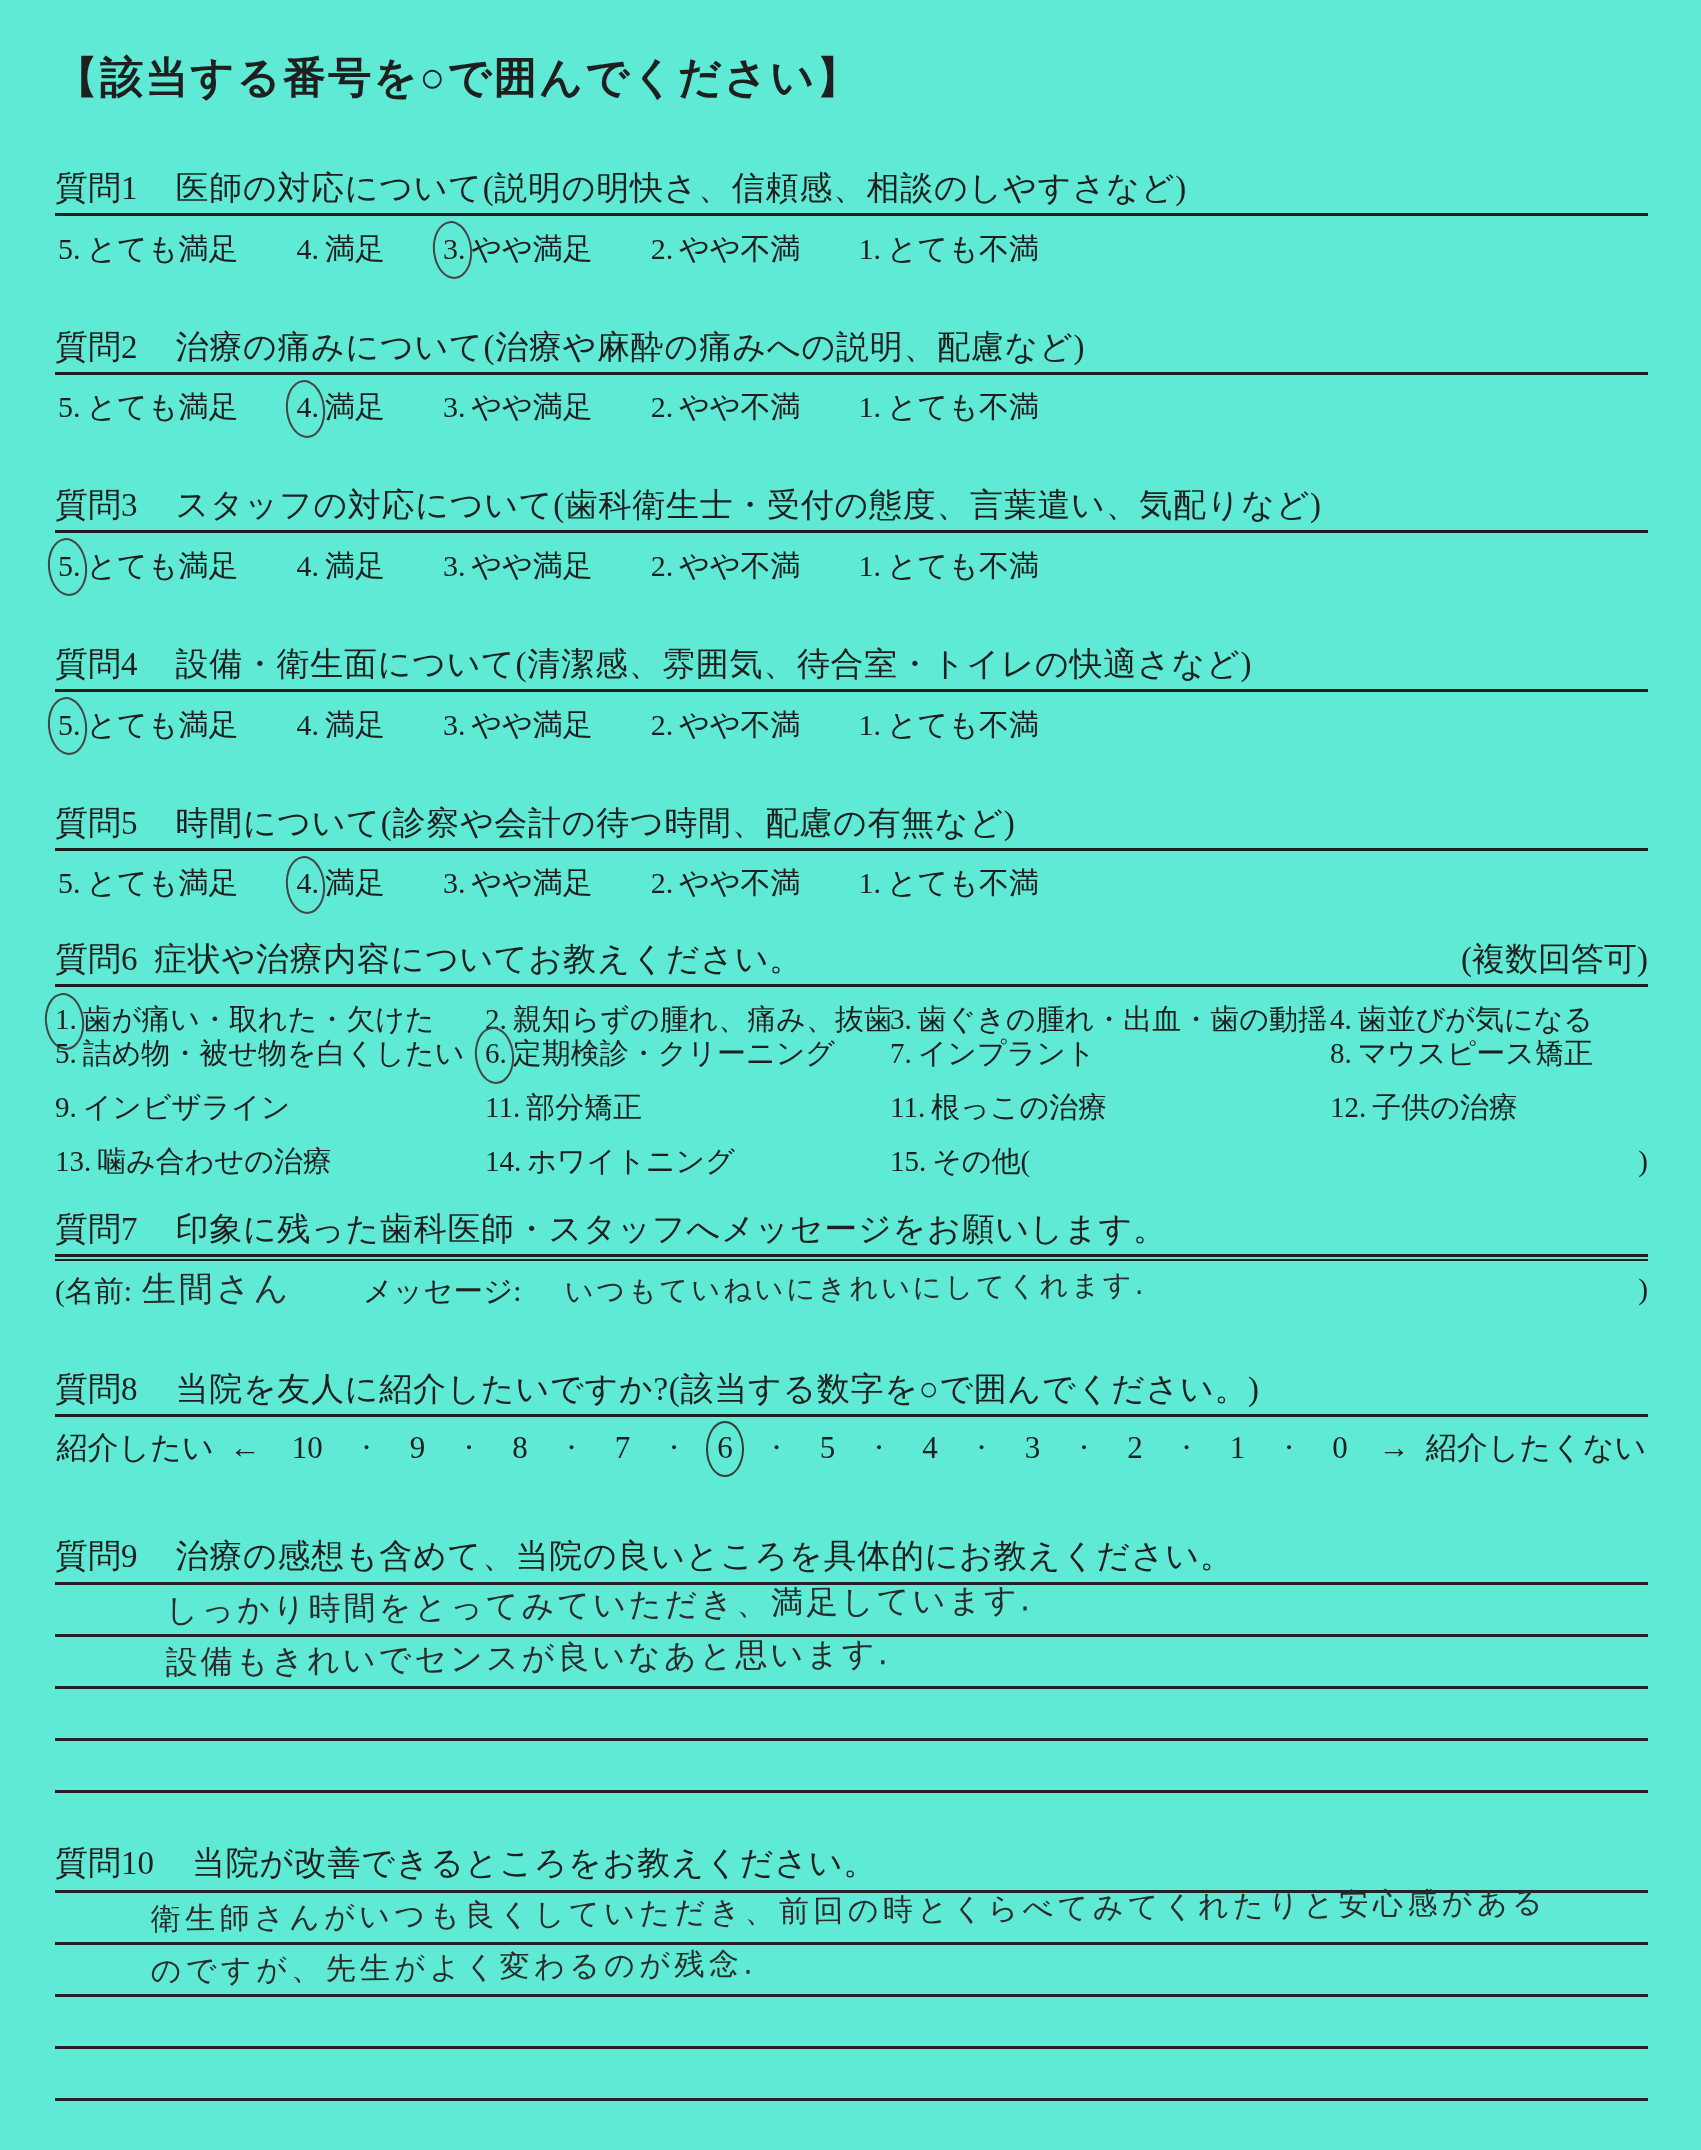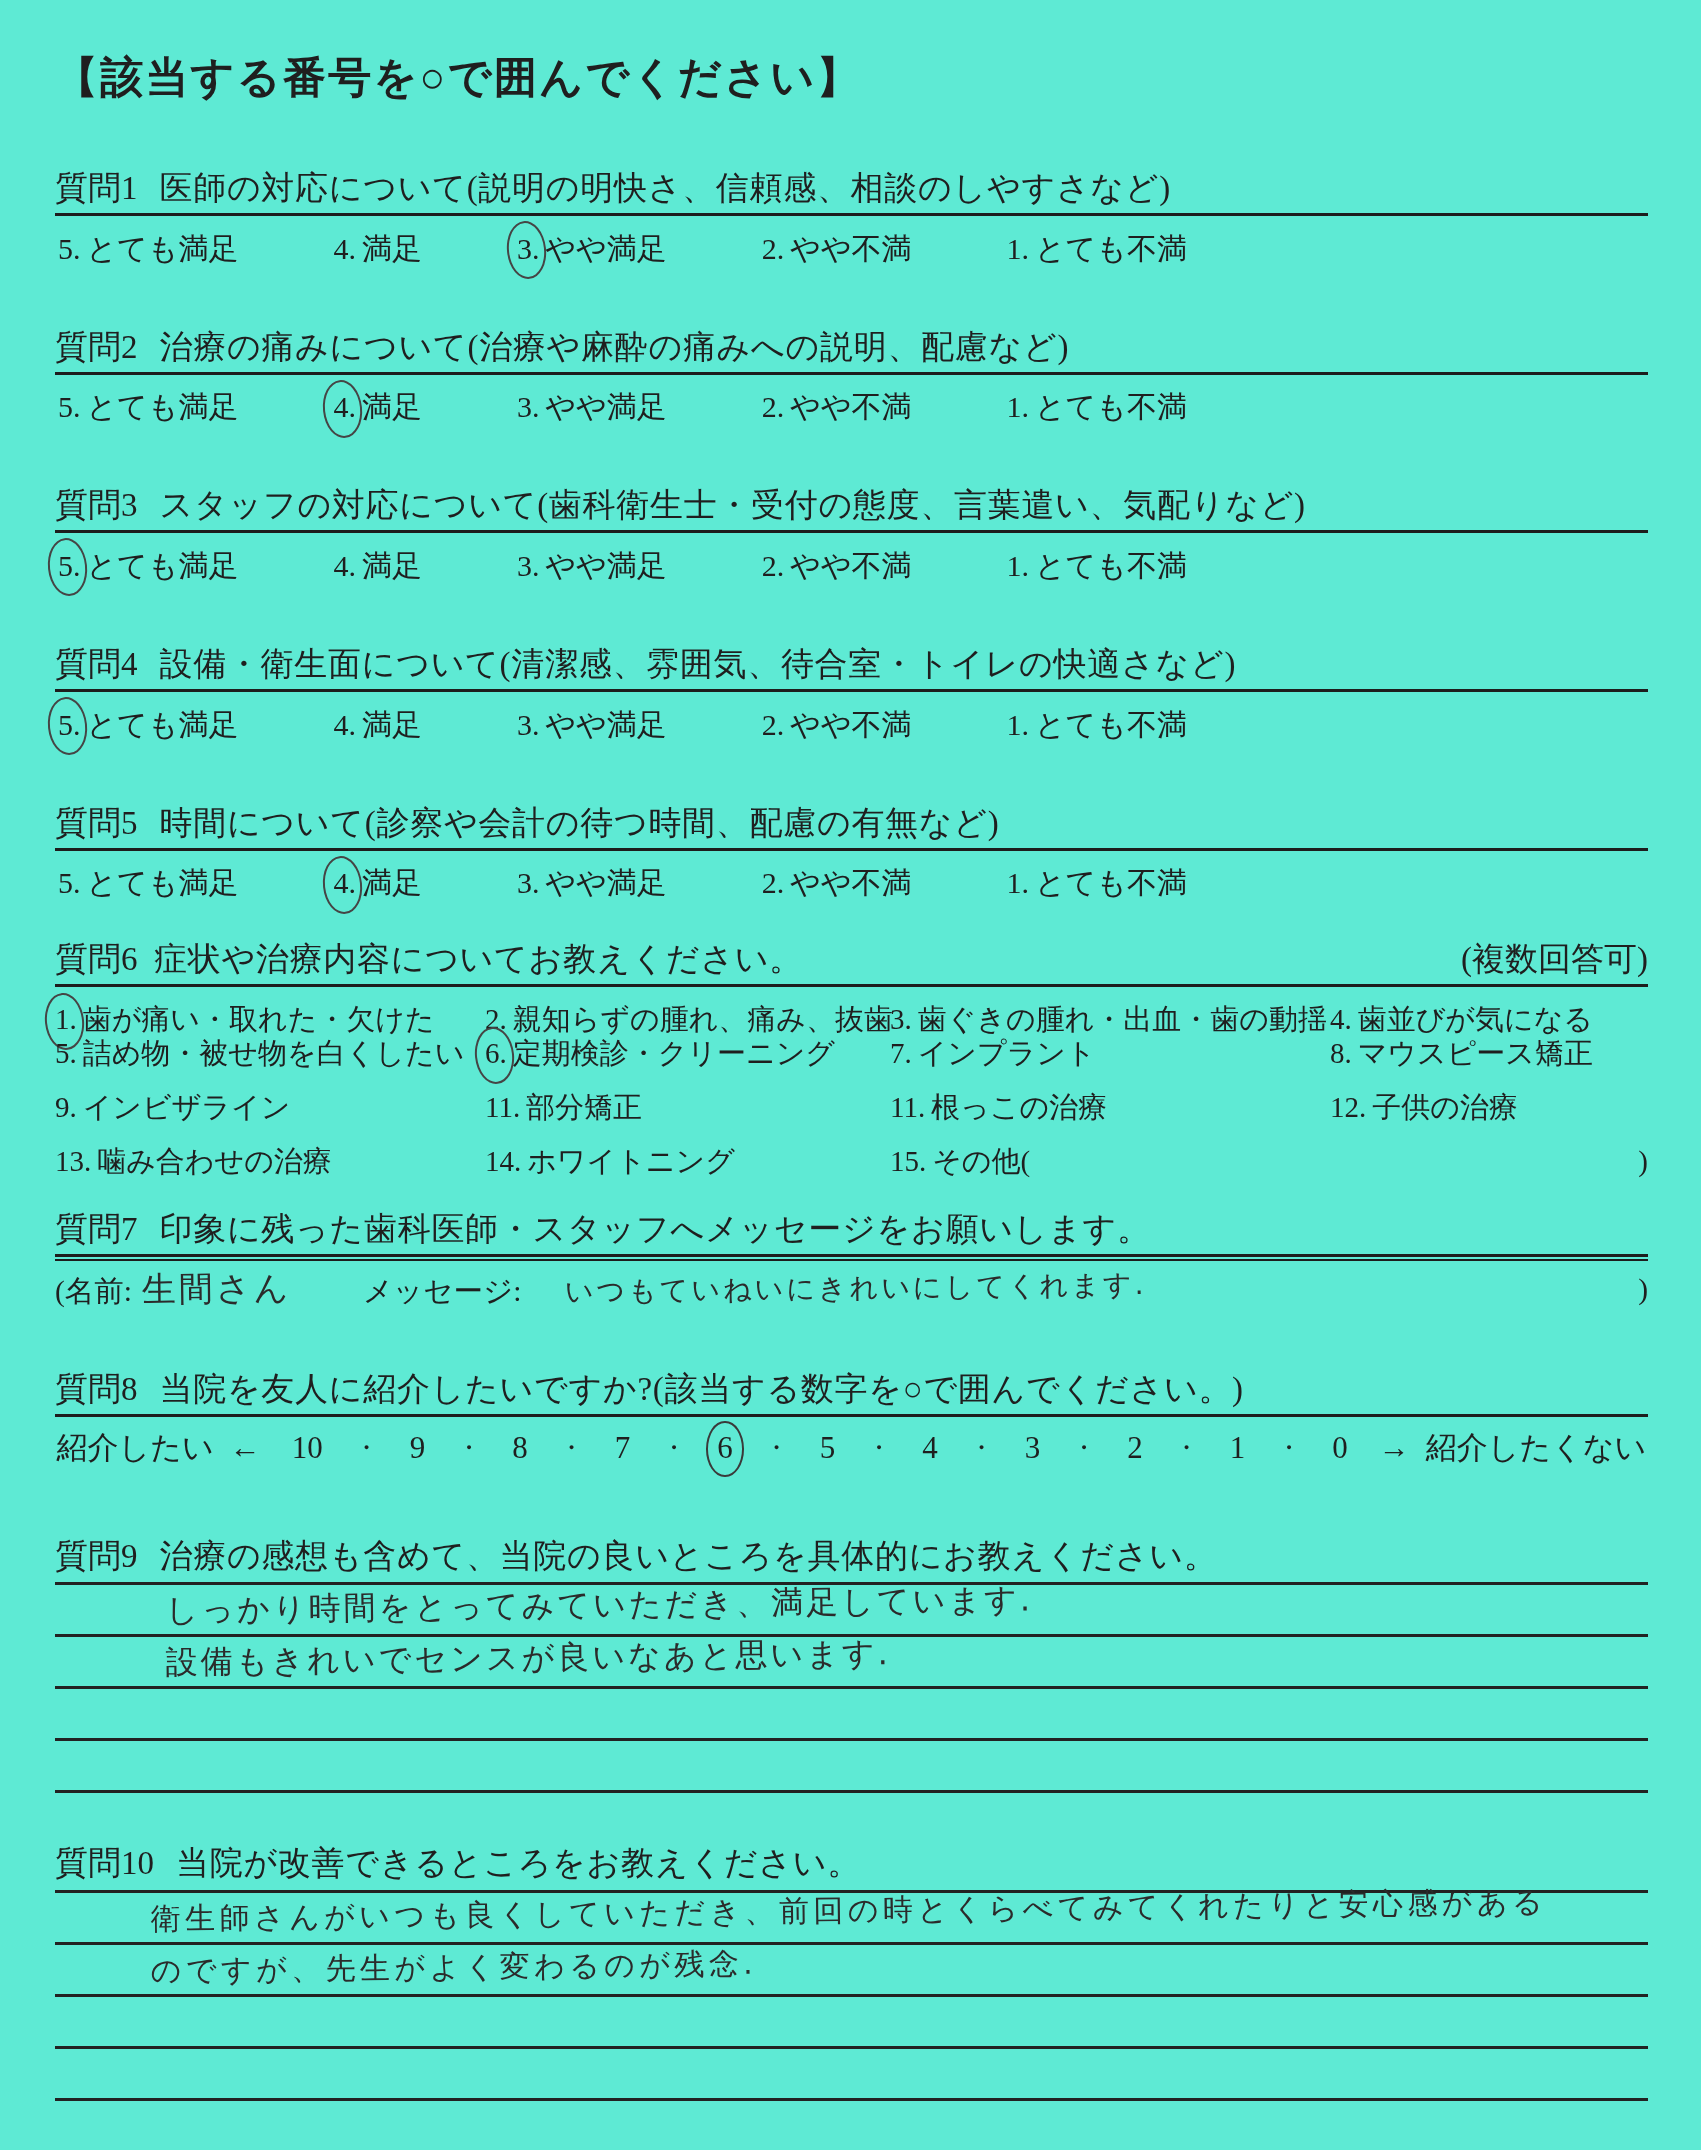--- a/index.html
+++ b/index.html
@@ -17,36 +17,36 @@
   .title{
     font-size:43px;
     font-weight:600;
     letter-spacing:2.2px;
     line-height:52px;
   }
   
   .qhead{
     display:flex;
     align-items:baseline;
-    gap:22px;
+    gap:38px;
     font-size:33px;
     line-height:38px;
     font-weight:500;
   }
   .qhead .qtopic{letter-spacing:0.7px;}
   .rule{
     border-bottom:3.7px solid #1d1d1d;
     margin-top:5.9px;
     height:0;
   }
   .rating-block{margin-top:62px;}
   .first-block{margin-top:65px;}
   .opts{
     display:flex;
-    gap:95px;
+    gap:58px;
     padding:14.8px 0 0 3px;
     font-size:30px;
     line-height:35px;
   }
   .opt{white-space:nowrap;}
   .num{
     position:relative;
     display:inline-block;
     margin-right:5.9px;
   }

